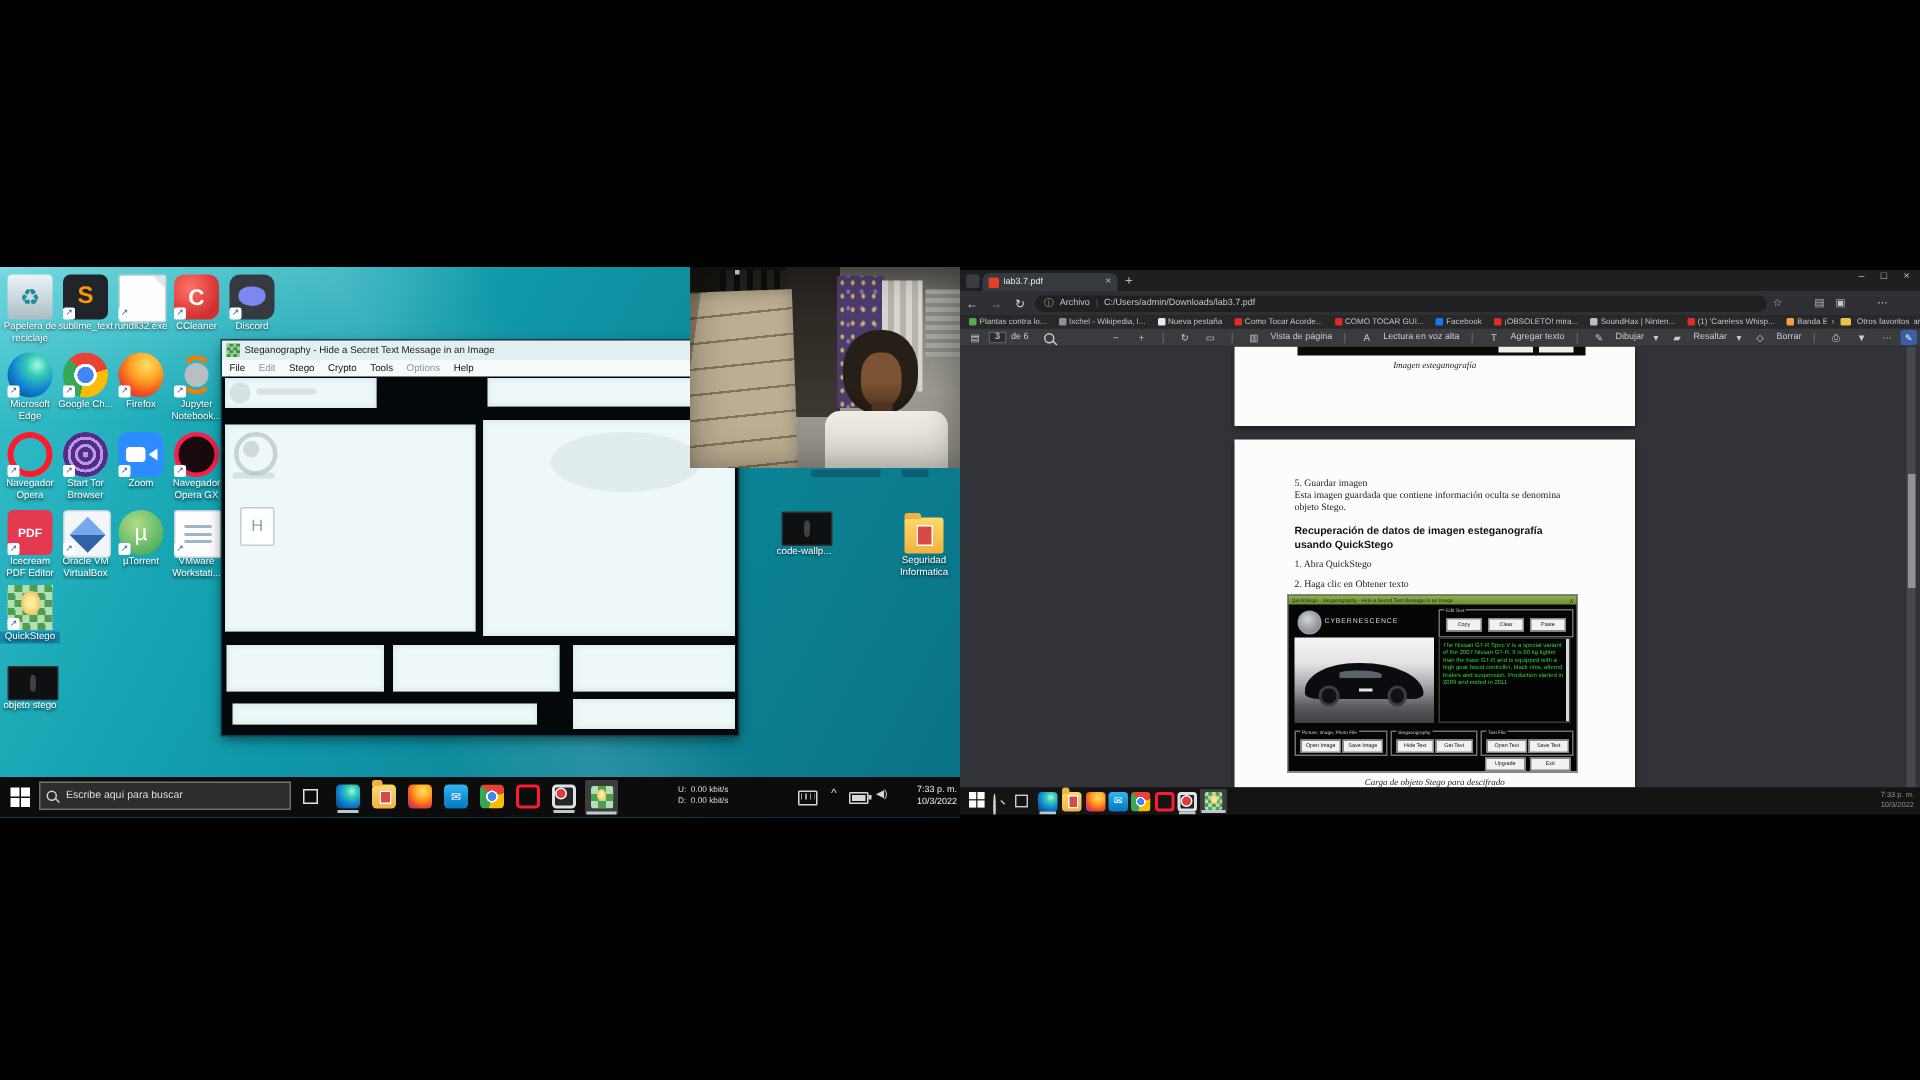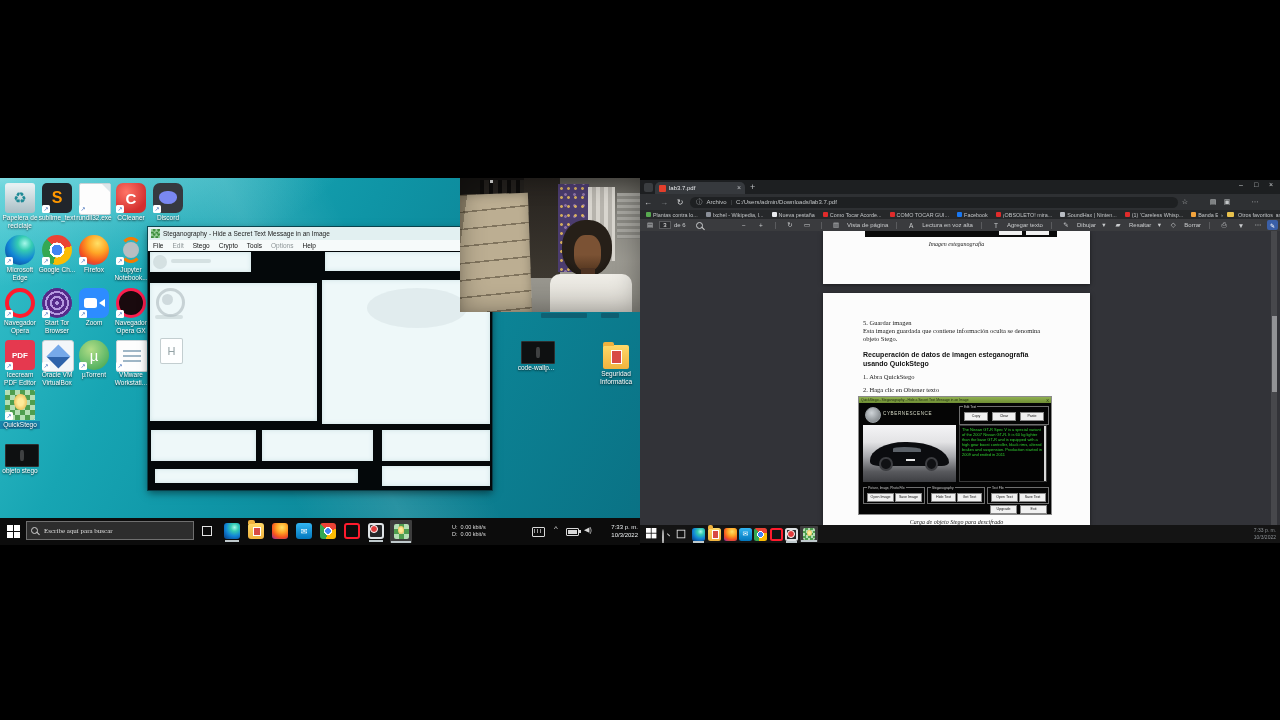--- a/index.html
+++ b/index.html
@@ -77,21 +77,21 @@
   .hbox{position:absolute;left:10px;top:55px;width:21px;height:24px;background:rgba(255,255,255,.9);border:1px solid rgba(170,185,188,.7);border-radius:2px;display:flex;align-items:center;justify-content:center;font-size:11px;color:#93a3a6}
   
   .tkb{background:#0c0c0c}
   #ltask{left:0;top:340px;width:640px;height:27px}
   .win{width:13px;height:13px;background:
     linear-gradient(#fff,#fff) 0 0/6px 6px no-repeat,
     linear-gradient(#fff,#fff) 7px 0/6px 6px no-repeat,
     linear-gradient(#fff,#fff) 0 7px/6px 6px no-repeat,
     linear-gradient(#fff,#fff) 7px 7px/6px 6px no-repeat}
   #lsearch{left:26px;top:3px;width:168px;height:19px;background:#2d2d2d;border:1px solid #6f6f6f;box-sizing:border-box;display:flex;align-items:center}
-  #lsearch input{background:rgba(0,0,0,0);border:none;outline:none;color:#e8e8e8;font-size:7px;width:130px;font-family:Liberation Serif, serif}
+  #lsearch input{background:rgba(0,0,0,0);border:none;outline:none;color:#e8e8e8;font-size:7px;width:130px;font-family:Liberation Sans, sans-serif}
   #lsearch input::placeholder{color:#dedede;opacity:1}
   .lens{width:7px;height:7px;border:1.4px solid #cfcfcf;border-radius:50%;position:relative;box-sizing:border-box}
   .lens::after{content:"";position:absolute;left:4px;top:5px;width:4px;height:1.4px;background:#cfcfcf;transform:rotate(45deg)}
   .tv{width:10px;height:10px;border:1.2px solid #e4e4e4;box-sizing:border-box}
   .slot{position:absolute;top:5px;width:16px;height:16px}
   .slot .gv{border-radius:3px}
   .slot .gv-opera{border-width:2.5px}
   .slot .gv-mail::after{font-size:8px}
   .uline{position:absolute;bottom:-3px;left:1px;right:1px;height:2px;background:#bfc9cc}
   .hl{background:#3d3d3d;border-radius:1px}

